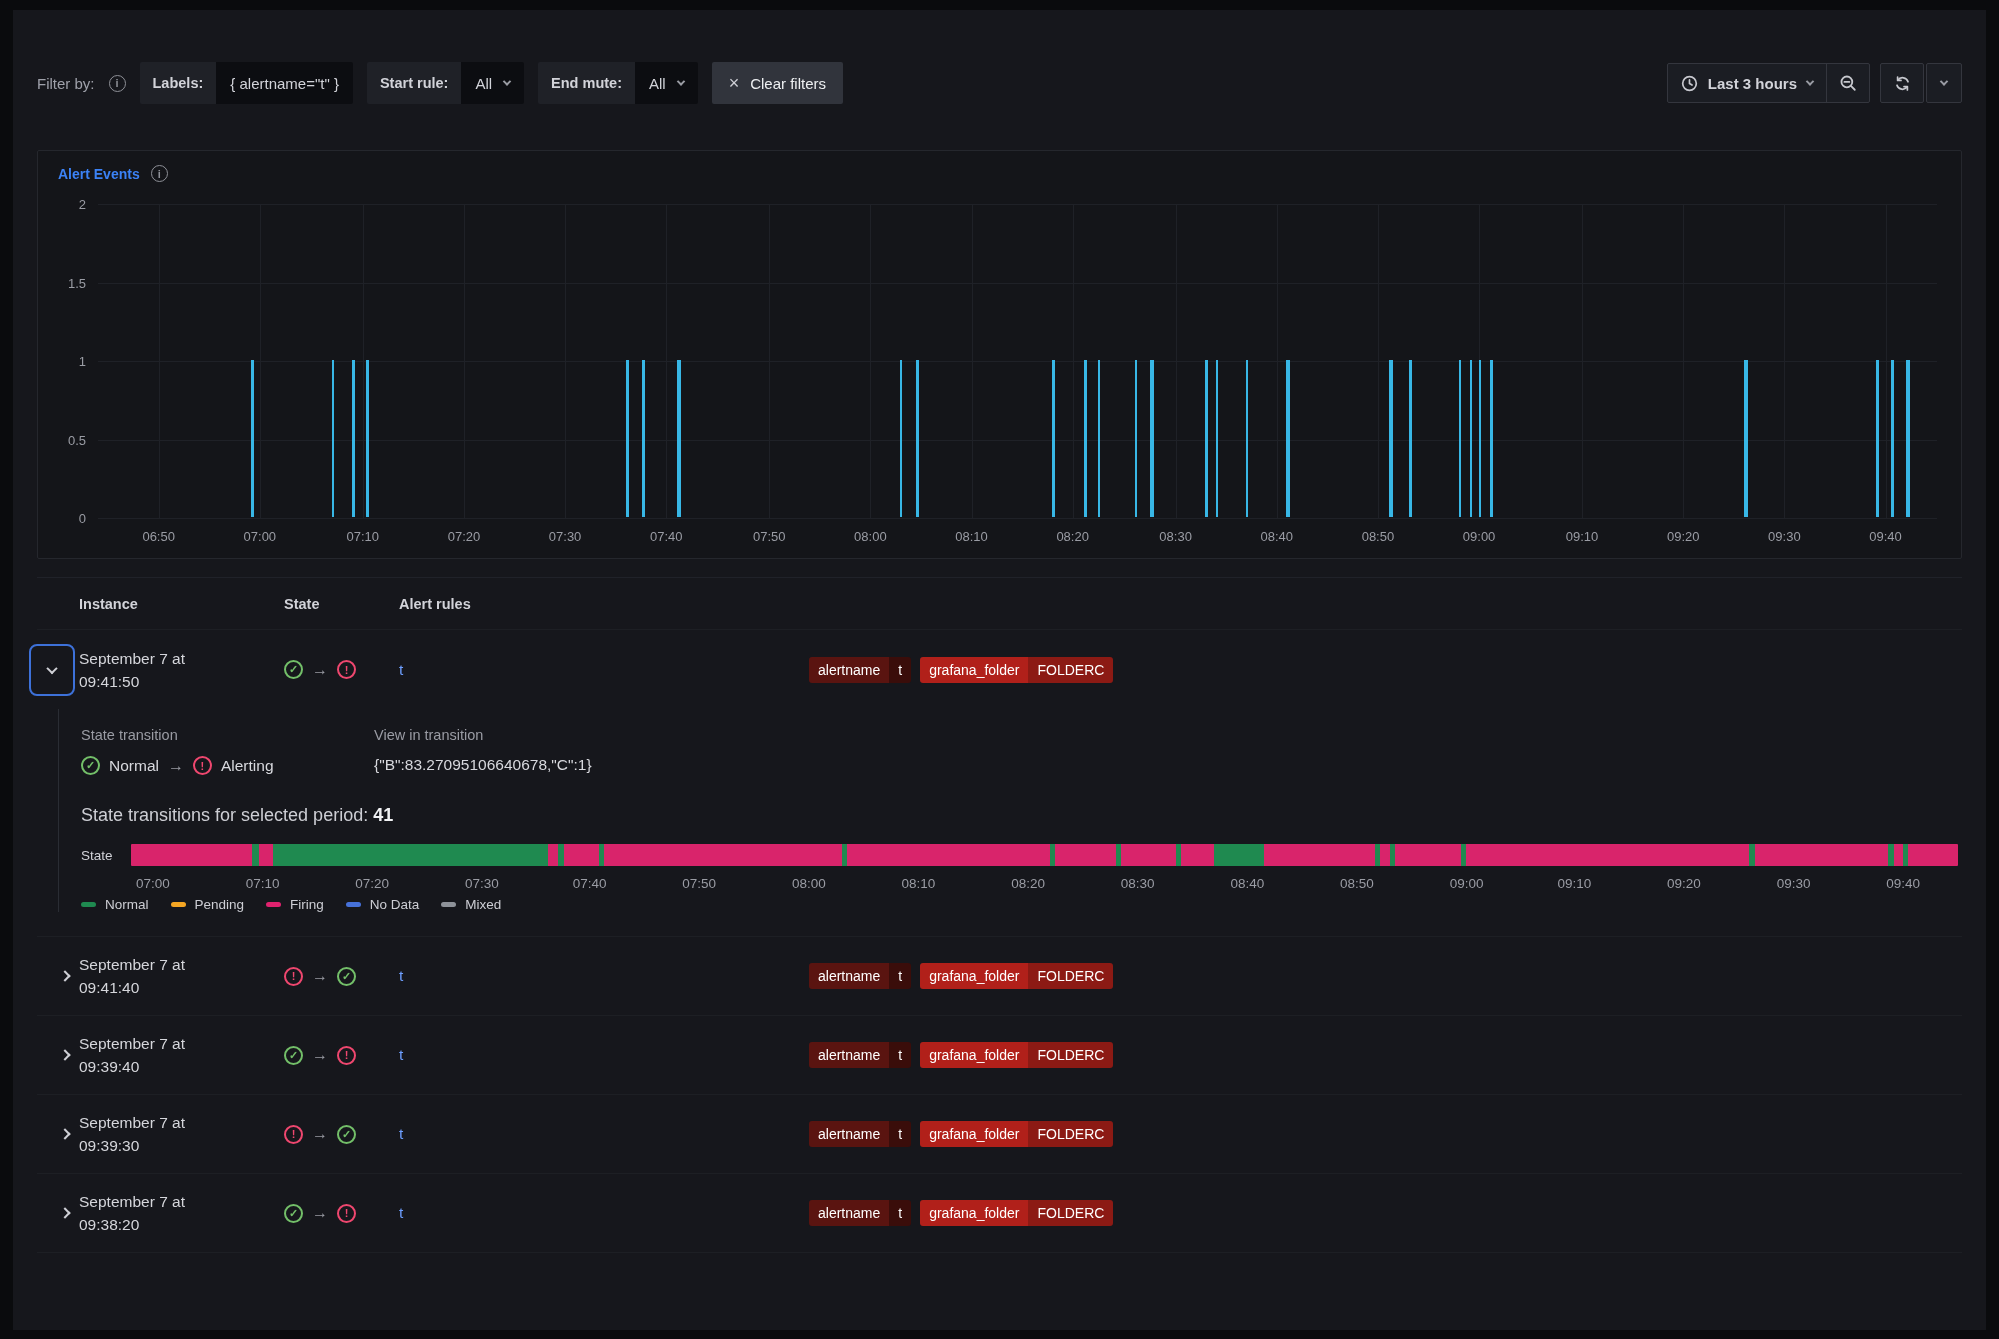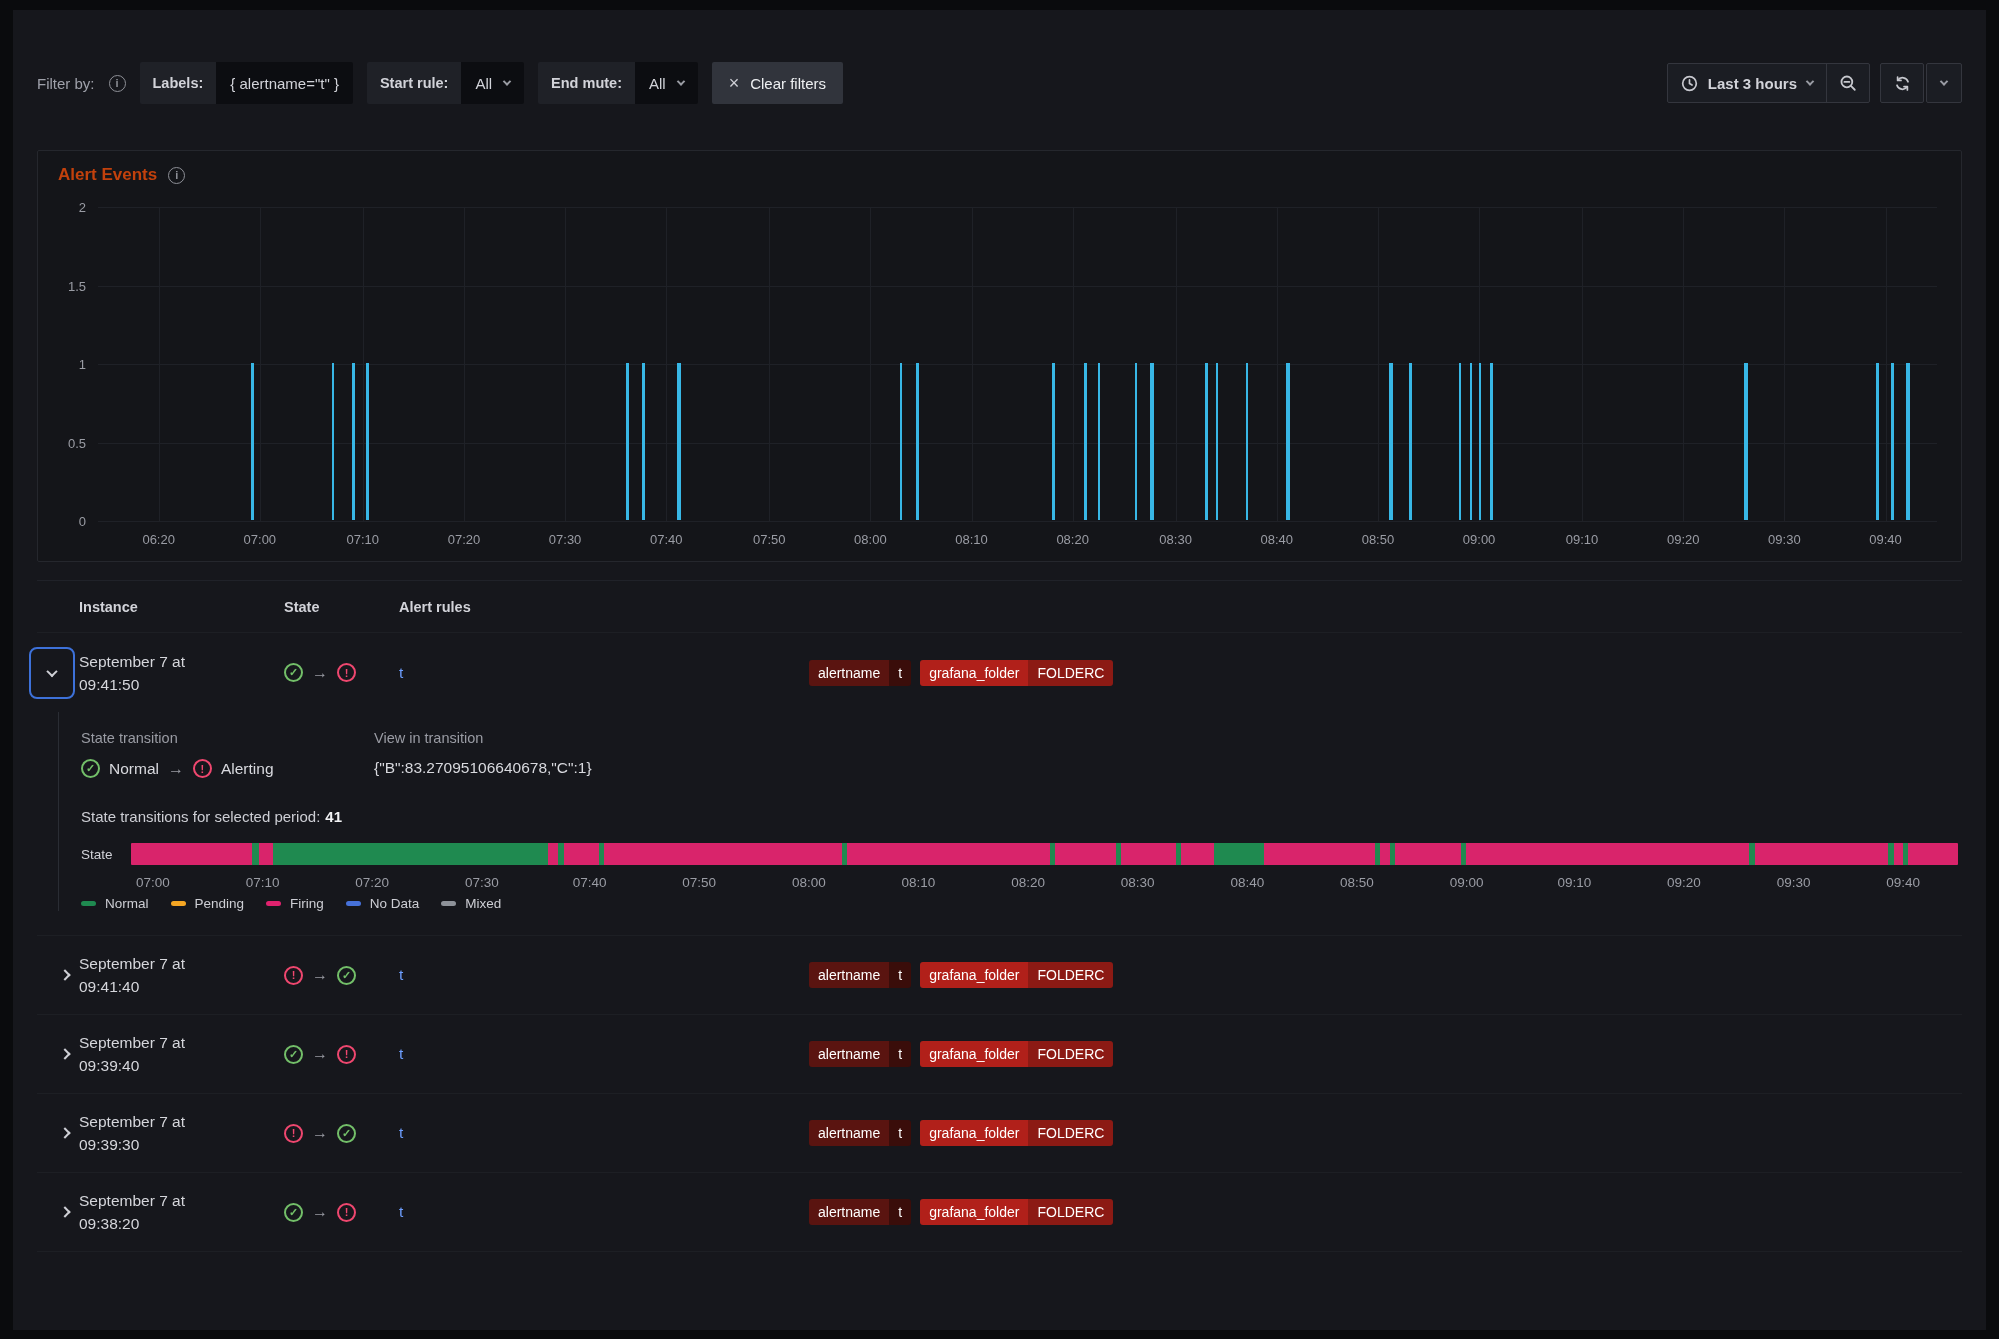--- a/index.html
+++ b/index.html
@@ -42,21 +42,21 @@
 .tr-sep { width: 1px; background: #34363e; }
 .sq-btn { display: flex; align-items: center; justify-content: center; background: transparent; border: none; padding: 0 12px; cursor: pointer; }
 .refresh-group { display: flex; gap: 2px; }
 .rbtn { height: 40px; border: 1px solid #34363e; background: #1b1d23; display: flex; align-items: center; justify-content: center; border-radius: 2px; cursor: pointer; }
 .rbtn.main { width: 44px; }
 .rbtn.dd { width: 36px; }
 .icon { stroke: #c7c8ce; fill: none; stroke-width: 1.6; stroke-linecap: round; stroke-linejoin: round; }
 
 .panel { margin-top: 46px; background: #141519; border: 1px solid #25272d; border-radius: 2px; padding: 14px 18px 6px; }
 .panel-head { display: flex; align-items: center; gap: 11px; padding-left: 2px; }
-.panel-title { font-size: 17px; font-weight: 600; color: #c2410c; }
+.panel-title { font-size: 14px; font-weight: 600; color: #3b82f6; }
 .chart { position: relative; margin: 18px 6px 2px 42px; height: 350px; }
 .plot { position: absolute; left: 0; right: 0; top: 4px; bottom: 32px; }
 .hgrid { position: absolute; left: 0; right: 0; height: 1px; background: #1f2127; }
 .vgrid { position: absolute; top: 0; bottom: 0; width: 1px; background: #1f2127; }
 .ylab { position: absolute; right: calc(100% + 12px); transform: translateY(-50%); font-size: 13px; color: #9a9ca4; white-space: nowrap; }
 .xlab { position: absolute; top: calc(100% + 11px); transform: translateX(-50%); font-size: 13px; color: #9a9ca4; white-space: nowrap; }
 .bar { position: absolute; bottom: 1px; }
 
 .events { margin-top: 18px; }
 .egrid { display: grid; grid-template-columns: 42px 205px 115px 410px 1fr; align-items: center; }
@@ -72,21 +72,21 @@
 .inst-cell { display: flex; align-items: center; gap: 9px; }
 .pill { display: inline-flex; border-radius: 3px; overflow: hidden; font-size: 14px; color: #fff; line-height: 1; }
 .pill span { padding: 6px 9px; }
 
 .details { border-bottom: 1px solid #1d1f24; padding-bottom: 24px; }
 .details-inner { margin-left: 21px; border-left: 1px solid #2a2d34; padding: 18px 0 0 22px; }
 .trans-cols { display: flex; }
 .trans-col1 { width: 293px; }
 .dlabel { font-size: 14.5px; color: #9a9ca4; }
 .dval { margin-top: 13px; font-size: 15.5px; color: #d8d9de; display: flex; align-items: center; gap: 9px; }
-.count-line { margin-top: 30px; font-size: 15px; color: #cdced4; }
+.count-line { margin-top: 30px; font-size: 18px; color: #cdced4; }
 .count-line b { color: #f1f2f4; font-weight: 700; margin-left: 5px; }
 .tl { margin-top: 18px; display: flex; }
 .tl-label { width: 50px; font-size: 13.5px; color: #d2d3d9; padding-top: 4px; flex: none; }
 .tl-body { flex: 1; margin-right: 4px; }
 .tl-bar { display: flex; height: 22px; overflow: hidden; border-radius: 1px; }
 .tl-seg { height: 100%; flex: none; }
 .tl-ticks { position: relative; height: 27px; }
 .tl-tick { position: absolute; top: 10px; transform: translateX(-50%); font-size: 13.5px; color: #9a9ca4; white-space: nowrap; }
 .tl-legend { display: flex; gap: 22px; margin-top: 4px; }
 .leg-item { display: flex; align-items: center; gap: 9px; font-size: 13.5px; color: #cdced4; }
@@ -174,21 +174,21 @@
           <div class="ylab" style="top: 100%;">0</div>
           <div class="hgrid" style="top: 75%;"></div>
           <div class="ylab" style="top: 75%;">0.5</div>
           <div class="hgrid" style="top: 50%;"></div>
           <div class="ylab" style="top: 50%;">1</div>
           <div class="hgrid" style="top: 25%;"></div>
           <div class="ylab" style="top: 25%;">1.5</div>
           <div class="hgrid" style="top: 0%;"></div>
           <div class="ylab" style="top: 0%;">2</div>
           <div class="vgrid" style="left: 3.3%;"></div>
-          <div class="xlab" style="left: 3.3%;">06:20</div>
+          <div class="xlab" style="left: 3.3%;">06:50</div>
           <div class="vgrid" style="left: 8.8%;"></div>
           <div class="xlab" style="left: 8.8%;">07:00</div>
           <div class="vgrid" style="left: 14.4%;"></div>
           <div class="xlab" style="left: 14.4%;">07:10</div>
           <div class="vgrid" style="left: 19.9%;"></div>
           <div class="xlab" style="left: 19.9%;">07:20</div>
           <div class="vgrid" style="left: 25.4%;"></div>
           <div class="xlab" style="left: 25.4%;">07:30</div>
           <div class="vgrid" style="left: 30.9%;"></div>
           <div class="xlab" style="left: 30.9%;">07:40</div>

